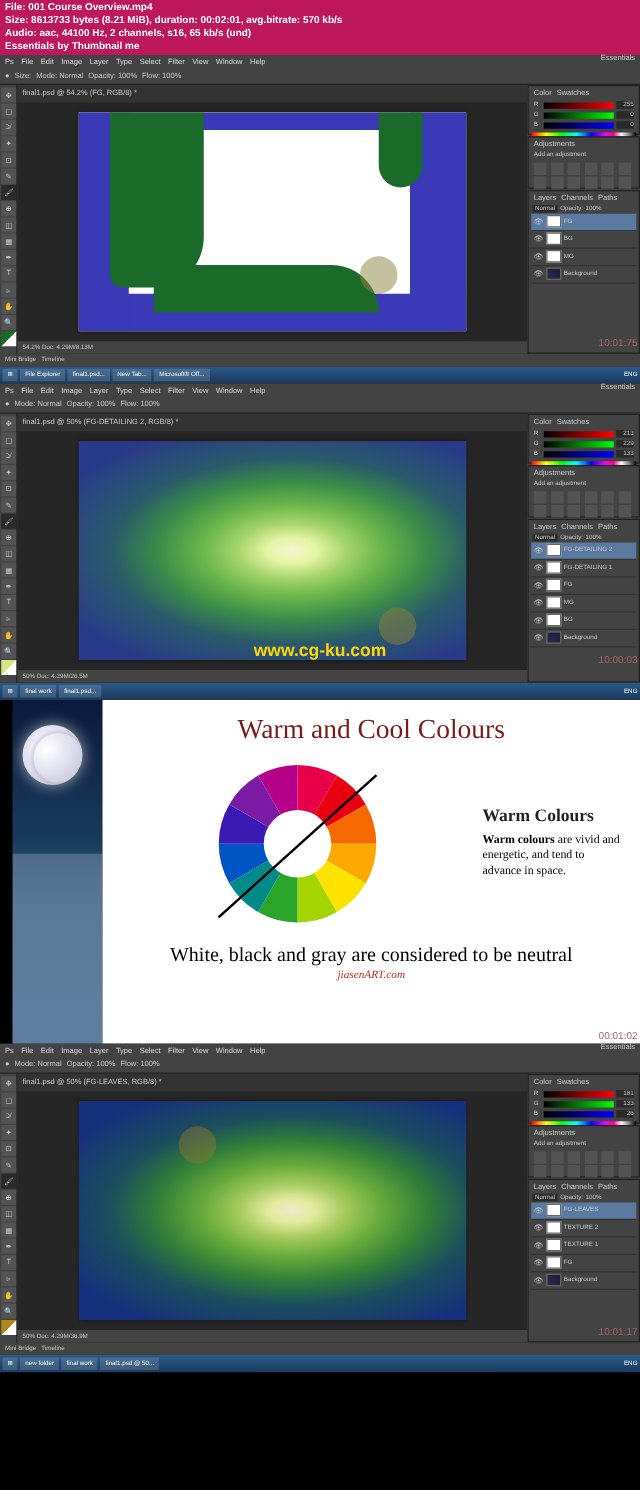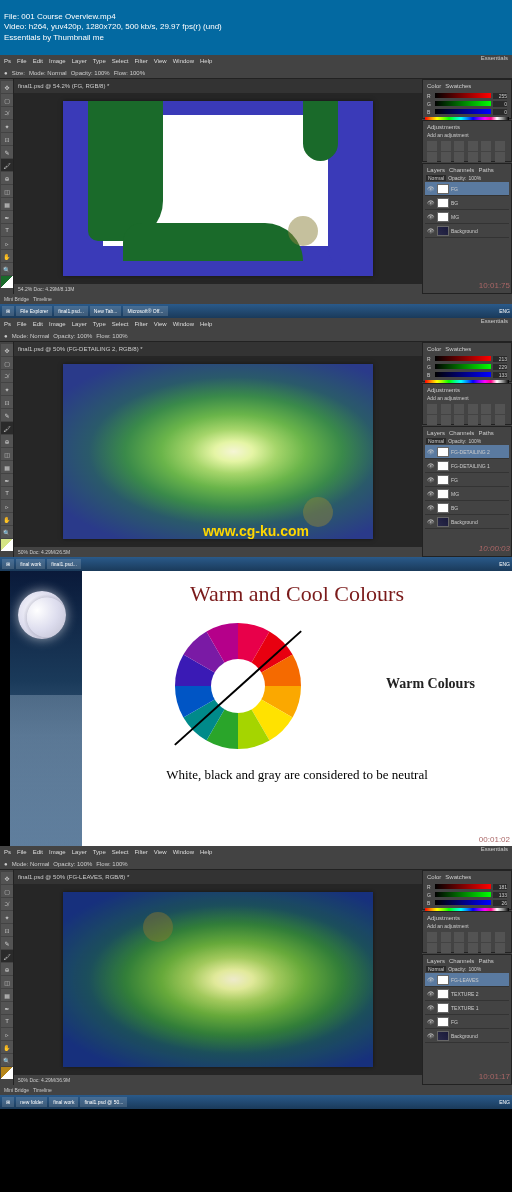--- a/index.html
+++ b/index.html
@@ -1,17 +1,17 @@
 <!DOCTYPE html>
 <html><head>
 <meta charset="utf-8">
 <style>
 * { margin: 0; padding: 0; box-sizing: border-box; }
 body { width: 512px; background: #000; font-family: Arial, sans-serif; font-size: 7px; color: #ccc; }
-.file-info { background: #0369a1; color: #fff; font-size: 8px; padding: 12px 4px; line-height: 1.3; }
+.file-info { background: #be185d; color: #fff; font-size: 8px; padding: 1px 4px; line-height: 1.3; font-weight: bold; }
 .ps-window { background: #434343; position: relative; }
 .ps-menubar { background: #434343; height: 12px; display: flex; align-items: center; padding: 0 4px; gap: 6px; font-size: 6px; color: #ddd; }
 .ps-menubar span { cursor: default; }
 .ps-optionbar { background: #434343; height: 12px; border-bottom: 1px solid #222; display: flex; align-items: center; padding: 0 4px; gap: 4px; font-size: 6px; }
 .ps-essentials { position: absolute; right: 4px; top: 0; font-size: 6px; color: #ccc; }
 .ps-body { display: flex; height: 215px; }
 .ps-toolbar { width: 14px; background: #434343; display: flex; flex-direction: column; gap: 1px; padding: 2px 1px; border-right: 1px solid #222; }
 .tool { width: 12px; height: 12px; background: #535353; display: flex; align-items: center; justify-content: center; font-size: 6px; color: #ccc; }
 .tool.active { background: #2a2a2a; }
 .ps-canvas-area { flex: 1; background: #262626; display: flex; flex-direction: column; }
@@ -63,30 +63,31 @@
 .moon::after { content: ''; position: absolute; inset: 0; border-radius: 50%; background: radial-gradient(circle at 60% 55%, transparent 50%, rgba(150,150,170,0.3) 52%, transparent 60%); }
 .water-reflect { position: absolute; bottom: 0; left: 0; right: 0; height: 55%; background: linear-gradient(to bottom, rgba(180,200,220,0.3), rgba(100,130,160,0.5)); }
 .slide { flex: 1; background: #fff; color: #000; padding: 10px 16px; position: relative; font-family: 'Times New Roman', serif; }
 .slide-title { color: #7a1a1a; font-size: 22px; text-align: center; font-family: 'Times New Roman', serif; margin-bottom: 4px; }
 .slide-body { display: flex; align-items: center; gap: 8px; }
 .slide-col { font-size: 10px; width: 110px; }
 .slide-col h3 { font-size: 14px; color: #222; margin-bottom: 4px; font-family: 'Times New Roman', serif; }
 .slide-col .desc { font-size: 9.5px; line-height: 1.3; }
 .color-wheel { width: 150px; height: 150px; position: relative; margin: 0 auto; }
 .wheel-line { position: absolute; top: -8px; left: 50%; width: 2px; height: 170px; background: #000; transform: translateX(-50%) rotate(48deg); transform-origin: center center; }
-.neutral-text { text-align: center; font-size: 13px; margin-top: 6px; }
+.neutral-text { text-align: center; font-size: 16px; margin-top: 6px; }
 .credit { text-align: center; font-size: 9px; color: #c02a1a; font-style: italic; }
 .cursor-dot { position: absolute; width: 30px; height: 30px; border-radius: 50%; background: rgba(140,130,60,0.5); }
 </style>
 </head>
 <body>
 
 <div class="file-info">
   <div>File: 001 Course Overview.mp4</div>
-  <div>Video: h264, yuv420p, 1280x720, 500 kb/s, 29.97 fps(r) (und)</div>
+  <div>Size: 8613733 bytes (8.21 MiB), duration: 00:02:01, avg.bitrate: 570 kb/s</div>
+  <div>Audio: aac, 44100 Hz, 2 channels, s16, 65 kb/s (und)</div>
   <div>Essentials by Thumbnail me</div>
 </div>
 
 <div class="ps-window" style="position:relative;">
   <div class="ps-menubar">
     <span>Ps</span>
     <span>File</span>
     <span>Edit</span>
     <span>Image</span>
     <span>Layer</span>
@@ -367,21 +368,21 @@
           <div class="layer-row">
               <span class="eye">👁</span>
               <div class="layer-thumb bg"></div>
               <span class="layer-name">Background</span>
             </div>
         </div>
       </div>
     </div>
   </div>
   <div class="watermark" style="bottom:18px;">www.cg-ku.com</div>
-  <div class="time-overlay" style="right:2px;bottom:4px;font-style:italic;">10:00:03</div>
+  <div class="time-overlay" style="right:2px;bottom:14px;">10:00:03</div>
 </div>
 <div class="taskbar">
   <span class="tb-item">⊞</span>
   <span class="tb-item">final work</span>
   <span class="tb-item">final1.psd...</span>
   <span class="tb-time">ENG</span>
 </div>
 
 <div class="slide-section" style="position:relative;padding-left:10px;">
   <div class="moon-bg">
@@ -406,23 +407,25 @@
             <path d="M0,0 L-42,0 A42,42 0 0,1 -36.4,-21 Z" fill="#3a1ab5"></path>
             <path d="M0,0 L-36.4,-21 A42,42 0 0,1 -21,-36.4 Z" fill="#7a1aa5"></path>
             <path d="M0,0 L-21,-36.4 A42,42 0 0,1 0,-42 Z" fill="#b5008a"></path>
             <circle r="18" fill="#fff"></circle>
           </g>
         </svg>
         <div class="wheel-line"></div>
       </div>
       <div class="slide-col" style="text-align:left;">
         <h3>Warm Colours</h3>
+        <div class="desc"><b>Warm colours</b> are vivid and energetic, and tend to advance in space.</div>
       </div>
     </div>
     <div class="neutral-text">White, black and gray are considered to be neutral</div>
+    <div class="credit">jiasenART.com</div>
   </div>
   <div class="time-overlay" style="right:2px;bottom:2px;margin-top:12px;">00:01:02</div>
 </div>
 
 <div class="ps-window" style="position:relative;">
   <div class="ps-menubar">
     <span>Ps</span>
     <span>File</span>
     <span>Edit</span>
     <span>Image</span>

